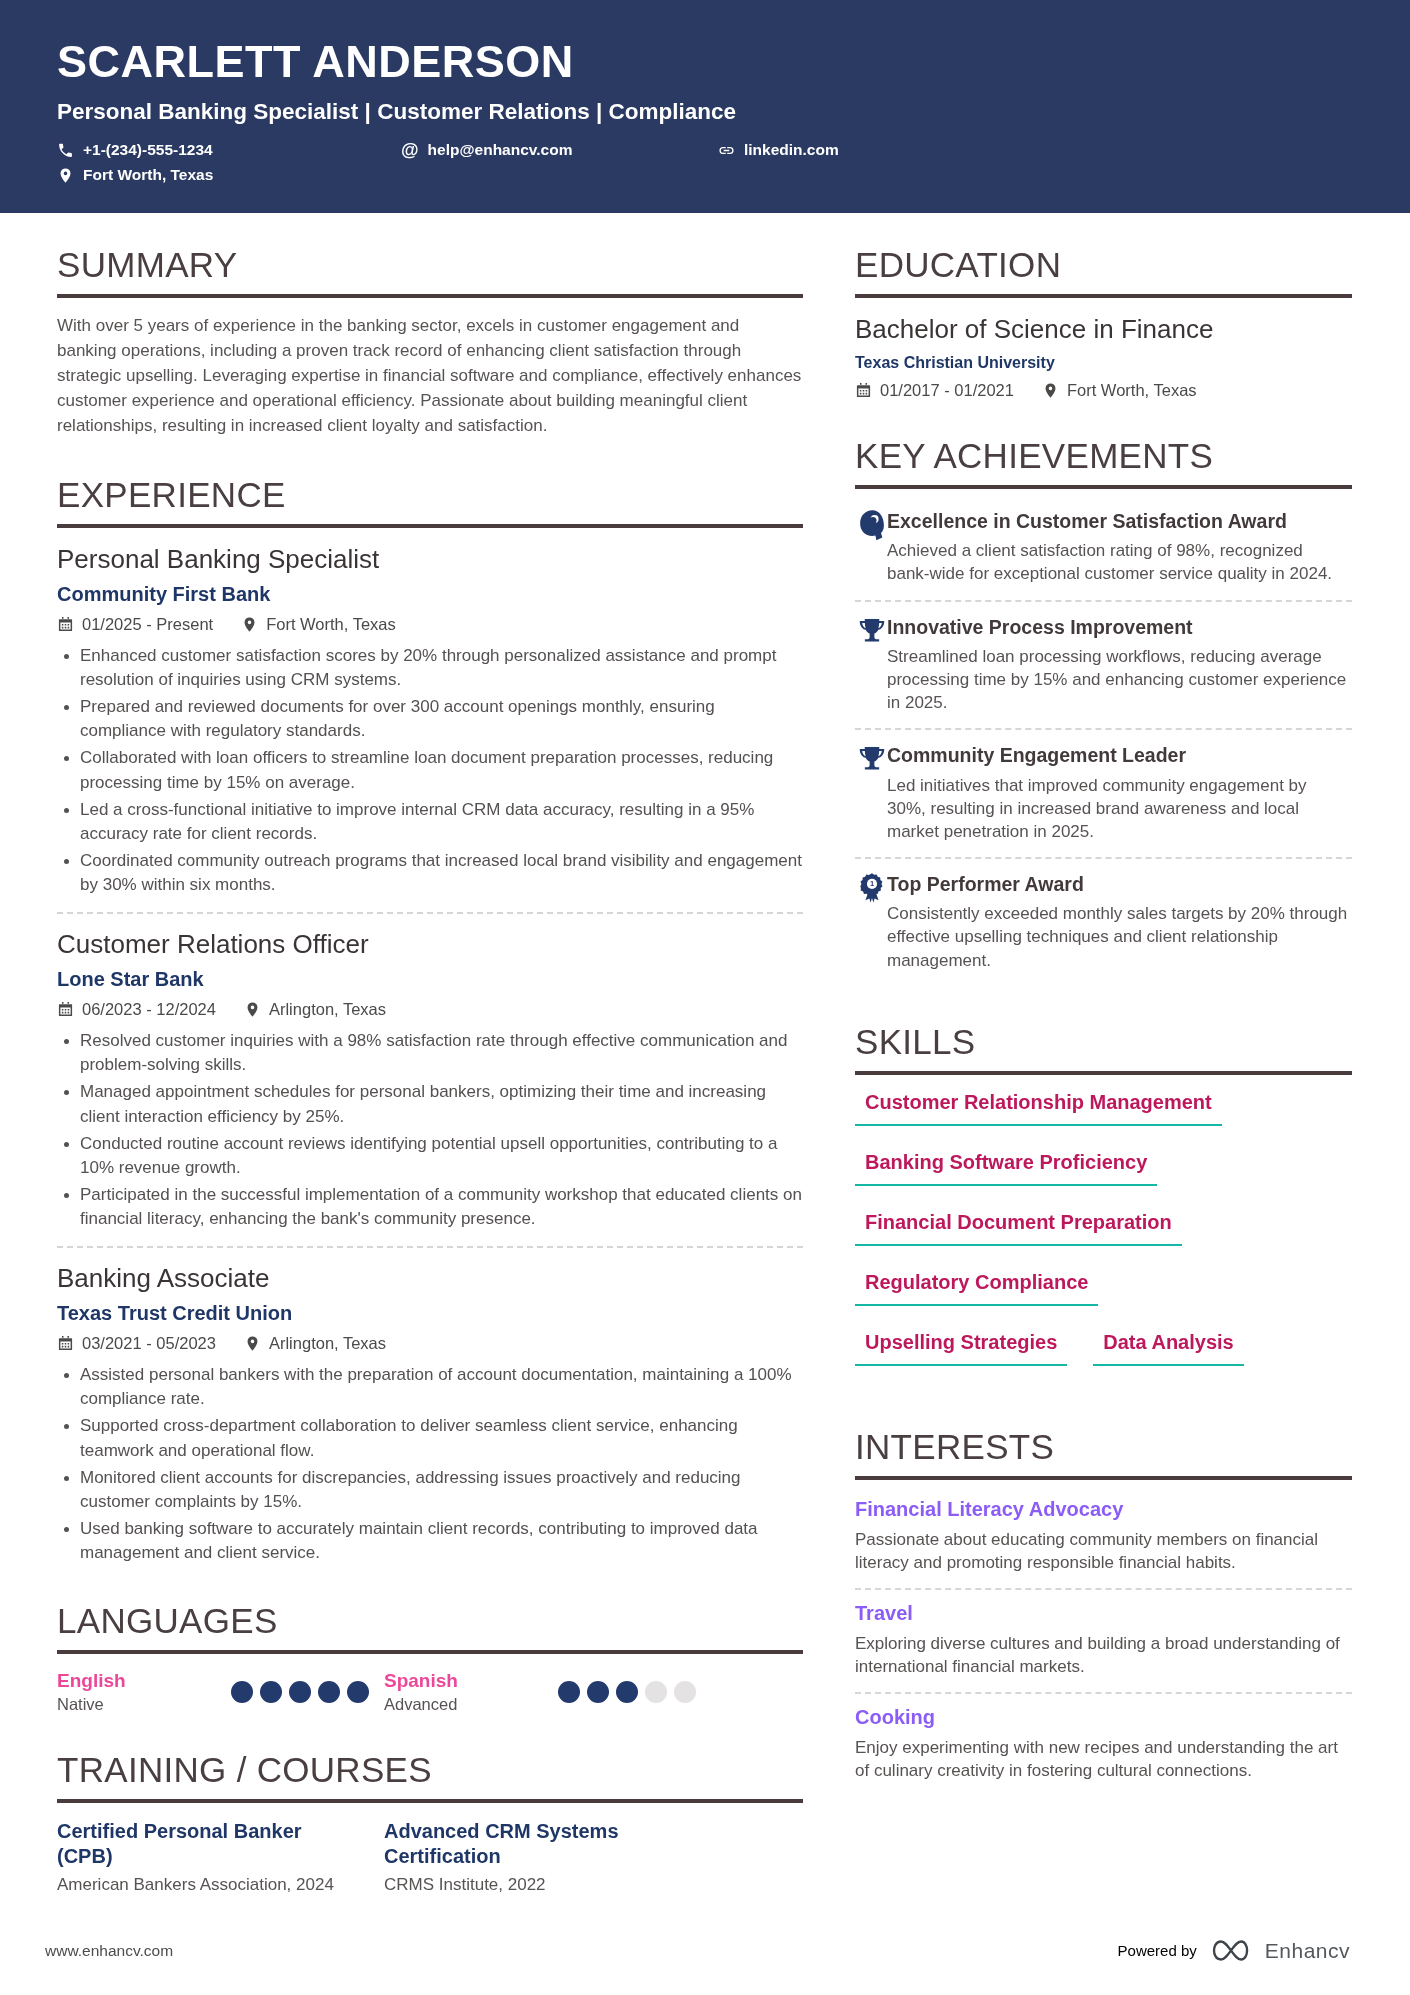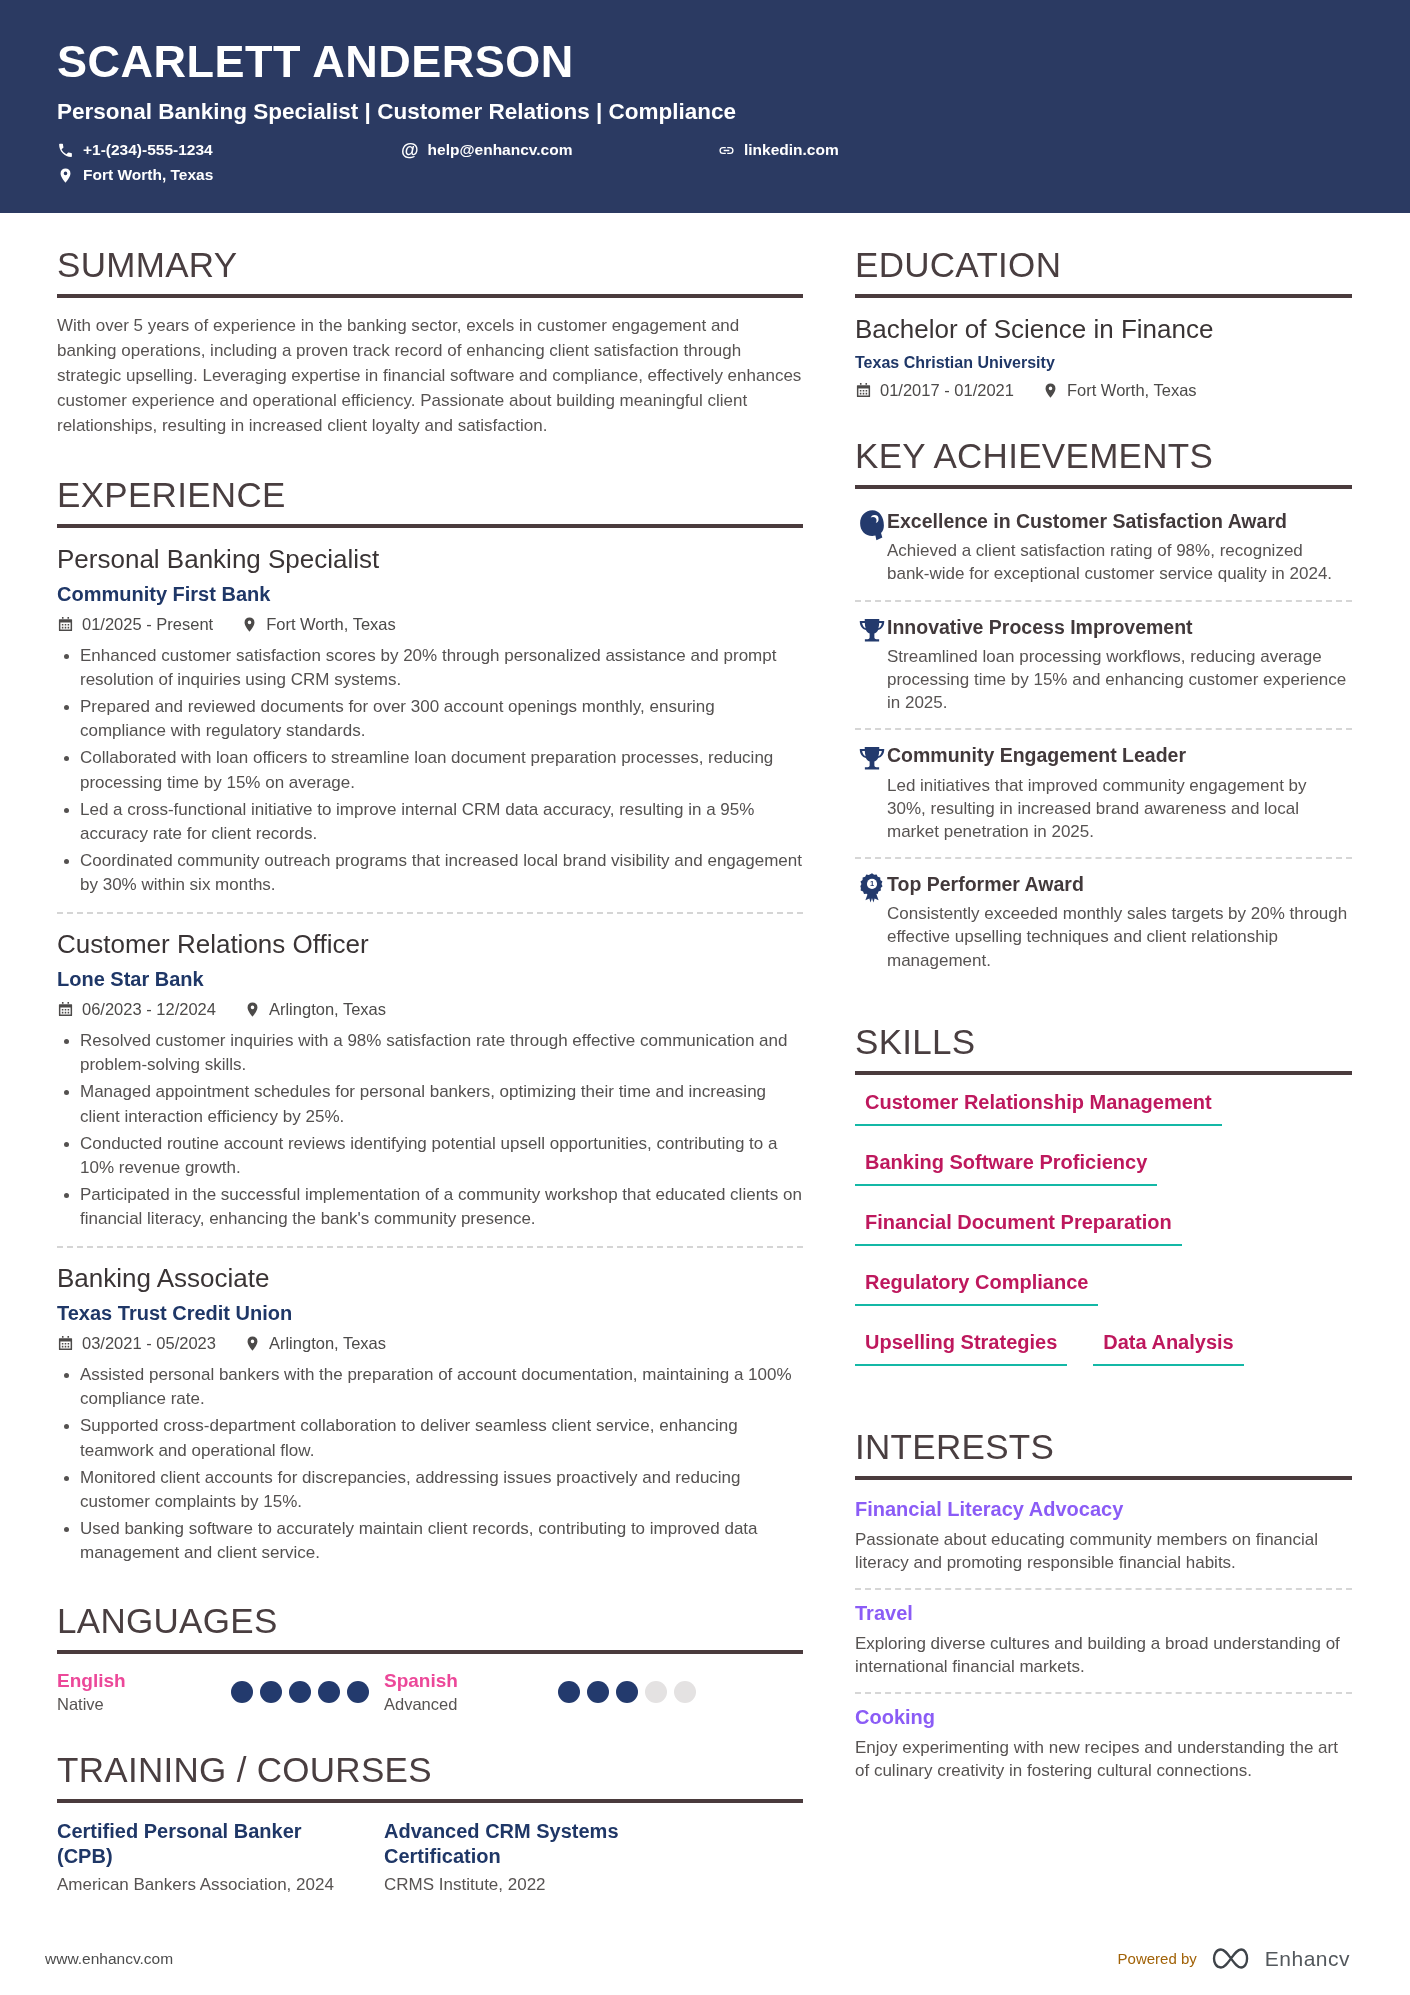--- a/index.html
+++ b/index.html
@@ -78,24 +78,24 @@
            border-bottom:2px solid #14b8a6; padding:0 10px 10px; margin:0 26px 25px 0; }
 
   
   .int { padding:12px 0 14px; }
   .ints > .int:first-of-type { padding-top:2px; }
   .ints > .int + .int { border-top:2px dashed #d6d6d6; }
   .int-name { font-size:20px; font-weight:700; color:#8b5cf6; margin-bottom:7px; }
   .int-text { font-size:17px; color:#575352; line-height:1.36; }
 
   
-  .footer { position:absolute; left:45px; right:60px; bottom:24px; display:flex; justify-content:space-between; align-items:center; }
+  .footer { position:absolute; left:45px; right:60px; bottom:32px; display:flex; justify-content:space-between; align-items:center; }
   .site { font-size:15.5px; color:#4c4c4c; }
   .powered { display:flex; align-items:center; gap:13px; }
-  .powered-label { font-size:15px; color:#a16207; }
+  .powered-label { font-size:15px; color:#000000; }
   .logo-mark svg { width:42px; height:25px; color:#3f444a; }
   .brand { font-size:21px; color:#53585c; letter-spacing:.5px; }
 </style>
 </head>
 <body>
 
 <svg width="0" height="0" style="position:absolute">
   <defs>
     <symbol id="i-phone" viewBox="0 0 24 24">
         <path d="M6.62 10.79a15.05 15.05 0 0 0 6.59 6.59l2.2-2.2a1 1 0 0 1 1.02-.24c1.12.37 2.33.57 3.57.57a1 1 0 0 1 1 1V20a1 1 0 0 1-1 1C10.85 21 3 13.15 3 3.5a1 1 0 0 1 1-1h3.5a1 1 0 0 1 1 1c0 1.24.2 2.45.57 3.57a1 1 0 0 1-.25 1.02l-2.2 2.2z"></path>

